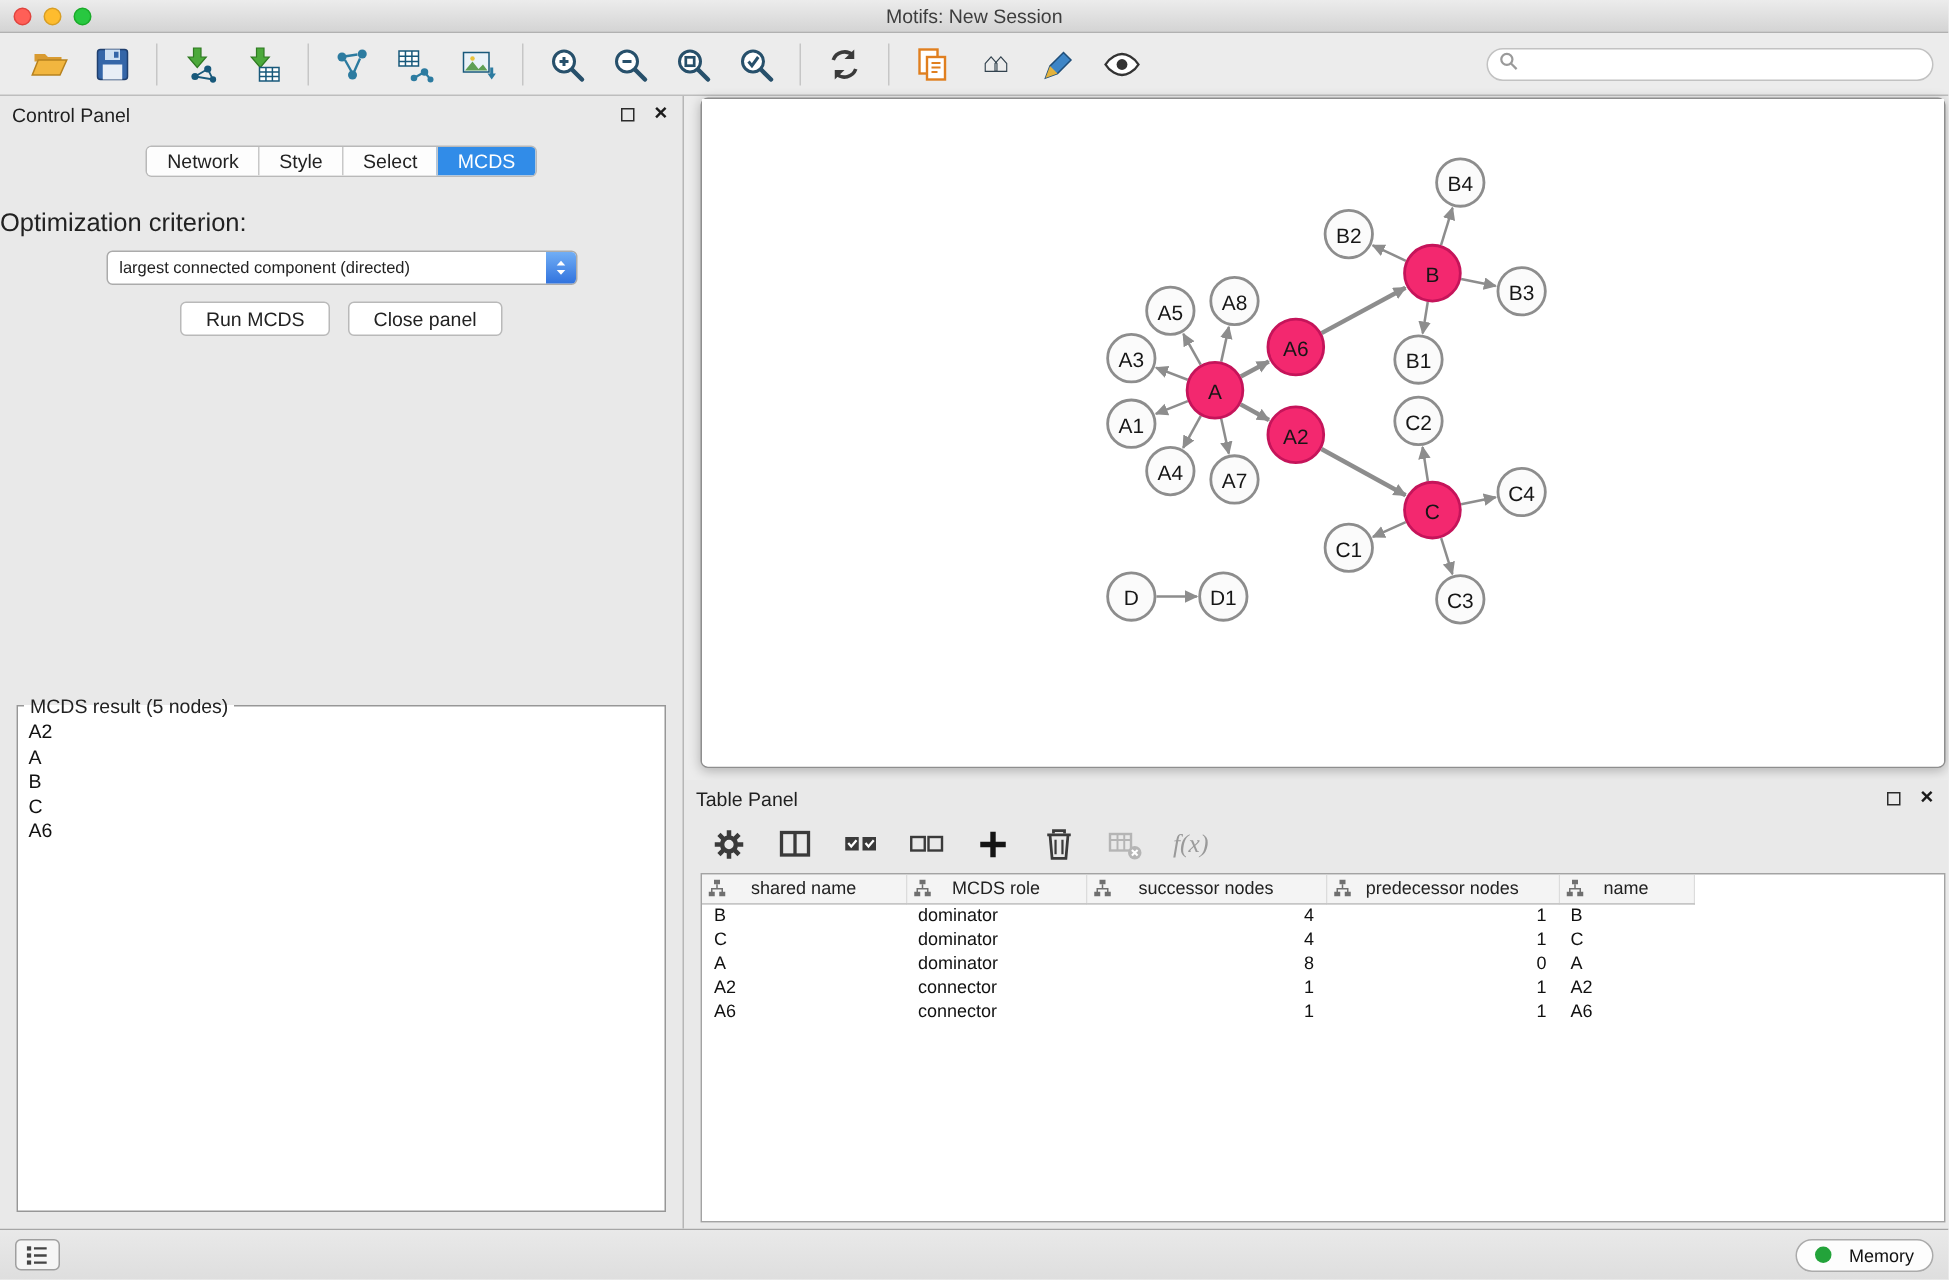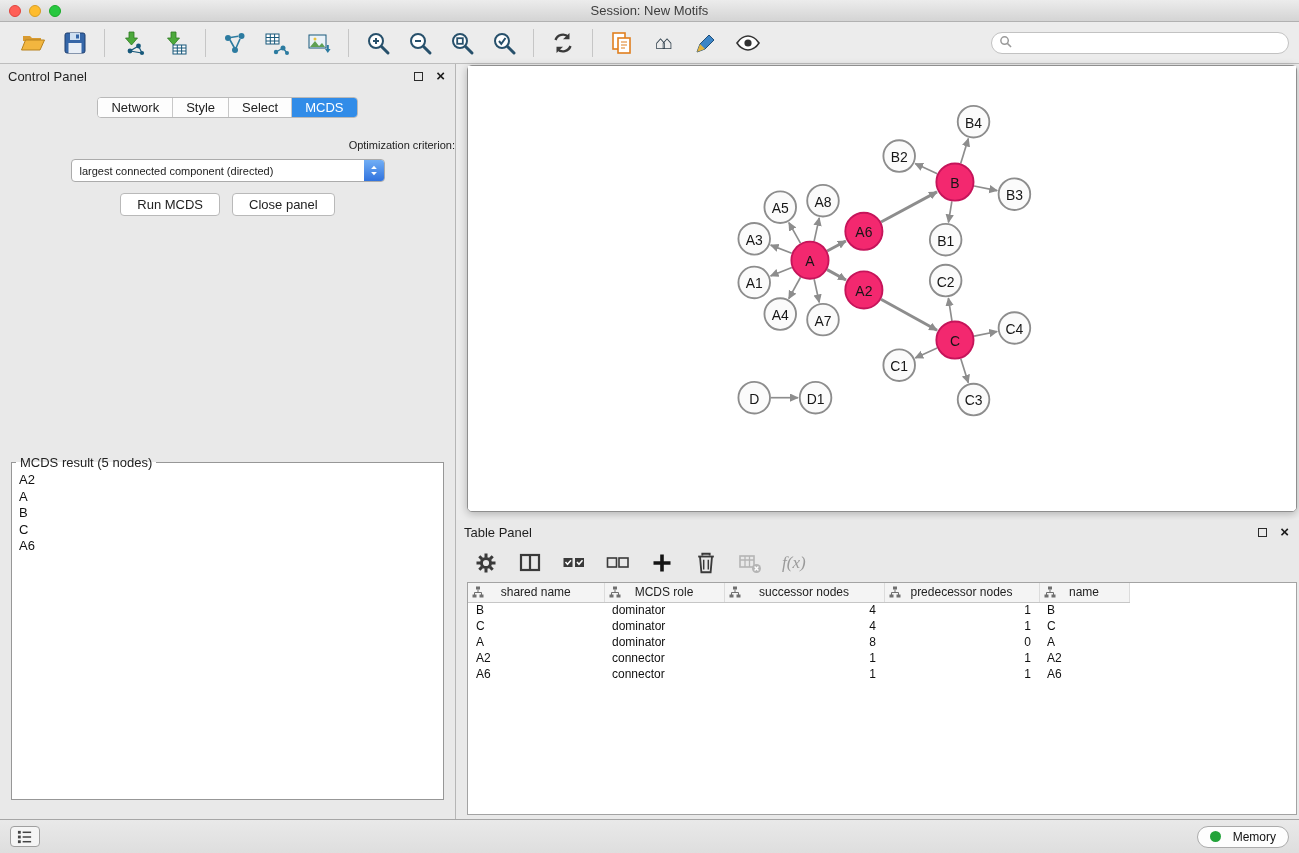--- a/index.html
+++ b/index.html
@@ -30,21 +30,21 @@
   .control-panel { width:456px; background:#E9E9E9; border-right:1px solid #B6B6B6; display:flex; flex-direction:column; }
   .panel-header { height:24px; display:flex; align-items:center; padding:0 10px 0 8px; font-size:13px; color:#1f1f1f; }
   .panel-icons { margin-left:auto; display:flex; gap:13px; align-items:center; }
   .float-icon { width:9px; height:9px; border:1.5px solid #2b2b2b; display:inline-block; }
   .close-icon { font-weight:700; font-size:15px; color:#1b1b1b; line-height:10px; }
   .segbar { display:inline-flex; border:1px solid #B9B9B9; border-radius:4px; overflow:hidden; background:#FDFDFD; }
   .seg { padding:2px 13px; font-size:13px; color:#222; border-left:1px solid #C8C8C8; background:#FDFDFD; cursor:default; }
   .seg:first-child { border-left:none; }
   .seg.active { background:#318CE8; color:#fff; }
   .cp-tabs-row { margin-top:9px; text-align:center; }
-  .opt-label { margin-top:21px; text-align:right; font-size:11px; }
+  .opt-label { margin-top:21px; text-align:left; font-size:17px; }
   .dropdown { position:relative; margin:8px auto 0; width:314px; height:23px; background:#fff; border:1px solid #ABABAB; border-radius:4px; font-size:11px; display:flex; align-items:center; padding-left:8px; }
   .dd-cap { position:absolute; right:0; top:0; width:20px; height:100%; background:linear-gradient(#71AEF5,#3173DE); border-radius:0 3px 3px 0; display:flex; align-items:center; justify-content:center; }
   .cp-buttons { margin-top:11px; display:flex; justify-content:center; gap:12px; }
   .cp-buttons button { font-family:"Liberation Sans",sans-serif; font-size:13px; padding:3px 16px; background:#FFF; border:1px solid #B9B9B9; border-radius:4px; color:#222; }
   .result-box { margin:239px 11px 0; height:345px; background:#fff; border:1px solid #979797; font-size:13px; overflow:hidden; }
   .result-box legend { padding:0 4px; margin-left:4px; font-size:13px; }
   .result-list { padding:2px 0 0 7px; }
   .result-item { line-height:16.5px; font-size:13px; color:#111; }
 
   
@@ -81,21 +81,21 @@
 <body>
 
 <div class="app">
 
   <div class="titlebar">
     <div class="traffic">
       <span class="tl red"></span>
       <span class="tl yellow"></span>
       <span class="tl green"></span>
     </div>
-    <div class="title">Session: New Motifs</div>
+    <div class="title">Motifs: New Session</div>
   </div>
 
   <div class="toolbar">
     <span class="tbtn">
       <svg width="26" height="26" viewBox="0 0 26 26">
           <path d="M3 6h7l2 2h9v3H3z" fill="#D99B31"></path>
           <path d="M1.5 20h18.5l4.5-10H5.5z" fill="#F2B63F" stroke="#B7821F" stroke-width="1"></path>
         </svg>
     </span>
     <span class="tbtn">

